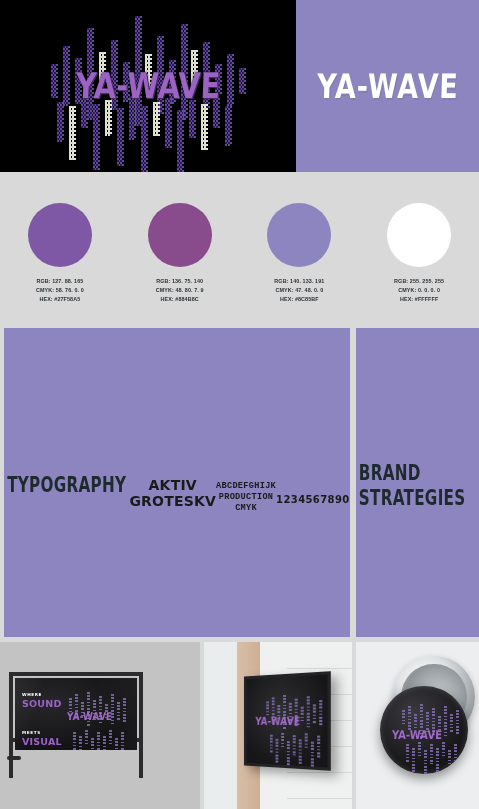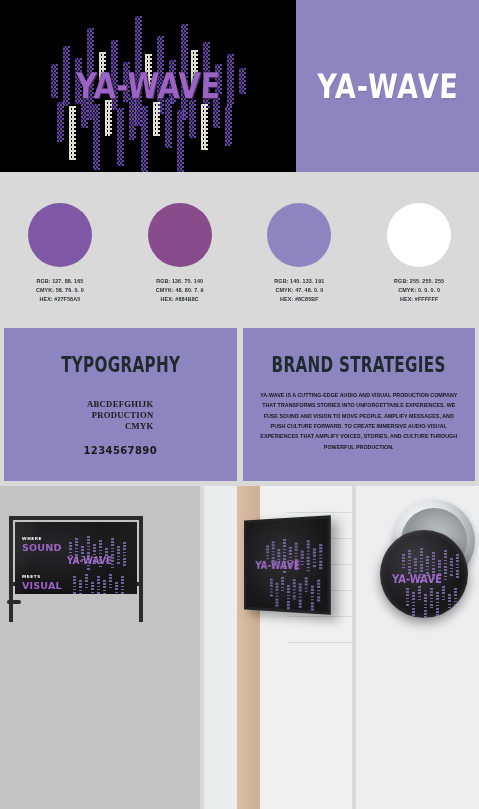--- a/index.html
+++ b/index.html
@@ -158,24 +158,24 @@
     background: #d9d9d9;
     display: flex;
     gap: 6px;
     padding: 4px 4px 5px 4px;
     box-sizing: border-box;
   }
   .panel {
     background: #8c85bf;
     flex: 1;
     display: flex;
-    flex-direction: column;
+    flex-direction: row;
     align-items: center;
     box-sizing: border-box;
-    padding-top: 27px;
+    padding-top: 20px;
   }
   .panel-title {
     color: #1f2a2e;
     font-weight: bold;
     font-size: 16px;
     letter-spacing: 0.3px;
     font-family: "DejaVu Sans", sans-serif;
     transform: scaleY(1.35) scaleX(0.95);
     margin-bottom: 16px;
   }
@@ -187,23 +187,23 @@
     text-align: center;
     font-family: "DejaVu Sans", sans-serif;
     letter-spacing: 0.2px;
   }
   .type-glyphs {
     margin-top: 9px;
     color: #1a1a1a;
     font-weight: bold;
     font-size: 8.6px;
     line-height: 1.28;
-    text-align: right;
+    text-align: center;
     letter-spacing: 0.3px;
-    font-family: Liberation Serif, serif;
+    font-family: Liberation Mono, monospace;
   }
   .type-nums {
     margin-top: 13px;
     color: #1a1a1a;
     font-weight: bold;
     font-size: 10px;
     text-align: center;
     letter-spacing: 0.4px;
     font-family: "DejaVu Sans", sans-serif;
   }
@@ -453,20 +453,24 @@
           <div>CMYK: 0. 0. 0. 0</div>
           <div>HEX: #FFFFFF</div>
         </div>
       </div>
     </div>
 
   <div class="mid">
 
     <div class="panel">
       <div class="panel-title">TYPOGRAPHY</div>
+      <div class="type-name">
+        <div>AKTIV</div>
+        <div>GROTESKV</div>
+      </div>
       <div class="type-glyphs">
         <div>ABCDEFGHIJK</div>
         <div>PRODUCTION</div>
         <div>CMYK</div>
       </div>
       <div class="type-nums">1234567890</div>
     </div>
 
     <div class="panel">
       <div class="panel-title">BRAND STRATEGIES</div>

